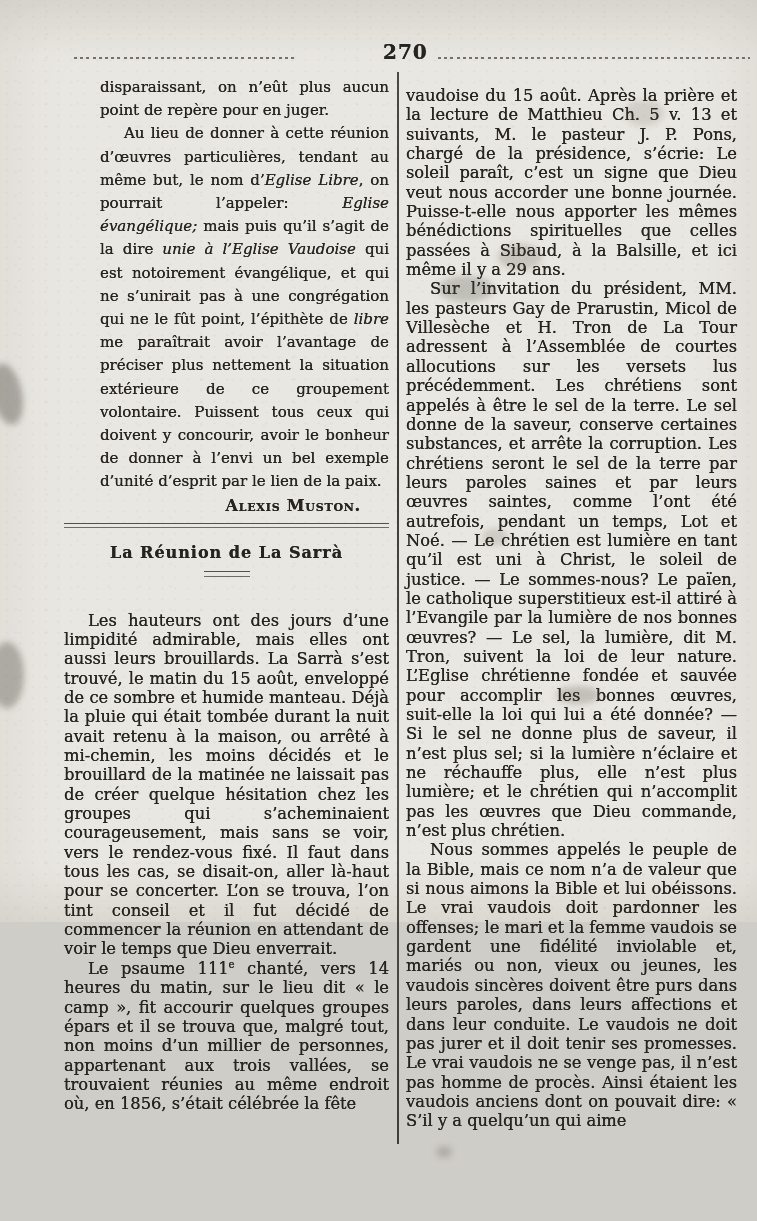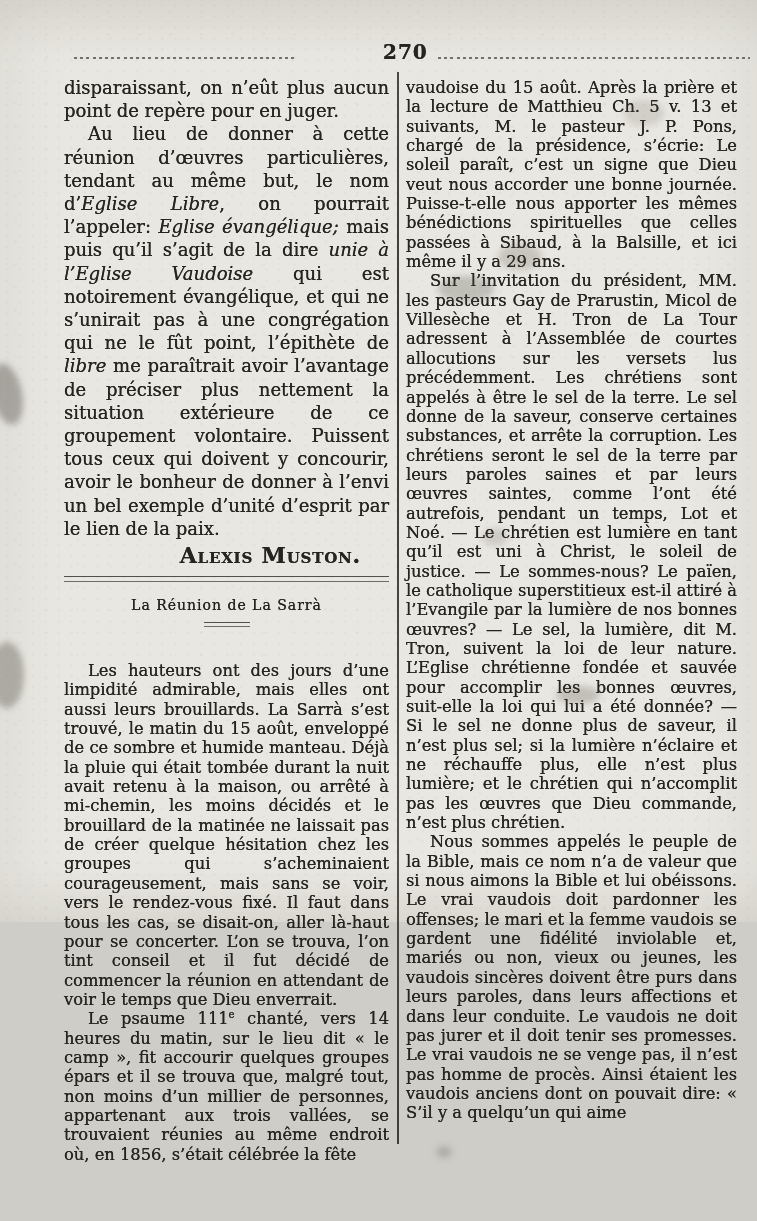--- a/index.html
+++ b/index.html
@@ -27,45 +27,45 @@
     position:absolute;top:57px;height:2.4px;
     background:repeating-linear-gradient(90deg,#4c4a45 0 3px, rgba(0,0,0,0) 3px 6.2px);
     opacity:.75;
   }
   .hrule.left{left:74px;width:222px;}
   .hrule.right{left:438px;width:312px;}
 
   
   .col{position:absolute;top:76px;}
   .col-left{left:64px;width:325px;}
-  .col-right{left:406px;width:331px;top:78px;}
+  .col-right{left:406px;width:331px;top:86px;}
   .vdivider{
     position:absolute;left:397px;top:72px;width:1.7px;height:1072px;
     background:linear-gradient(180deg, rgba(48,46,42,0.85), rgba(48,46,42,0.95) 30%, rgba(48,46,42,0.8) 70%, rgba(48,46,42,0.9));
   }
 
   .para{margin:0;text-align:justify;hyphens:auto;-webkit-hyphens:auto;}
   .para.indent{text-indent:24px;}
-  .art1 .para{font-size:18px;line-height:23.2px;}
+  .art1 .para{font-size:15px;line-height:23.2px;margin-left:36px;}
   .art2 .para{font-size:16.3px;line-height:19.35px;}
   .para i{font-style:italic;}
   .para sup{font-size:0.62em;line-height:0;vertical-align:super;}
 
   .signature{
     margin-top:2px;text-align:right;padding-right:28px;
-    font-variant:small-caps;font-weight:bold;font-size:22px;letter-spacing:0.8px;
+    font-variant:small-caps;font-weight:bold;font-size:16px;letter-spacing:0.8px;
   }
   .rule-double{
     margin-top:8px;height:3.6px;
     border-top:1.5px solid rgba(58,56,50,0.85);
     border-bottom:1.5px solid rgba(58,56,50,0.7);
   }
   .heading{
     margin-top:15px;text-align:center;
-    font-size:14px;font-weight:normal;letter-spacing:1px;white-space:nowrap;
+    font-size:16px;font-weight:bold;letter-spacing:1px;white-space:nowrap;
   }
   .rule-short{
     width:46px;margin:9px auto 0 auto;height:3.4px;
     border-top:1.6px solid rgba(58,56,50,0.85);
     border-bottom:1.6px solid rgba(58,56,50,0.7);
   }
   .art2-left{margin-top:34px;}
 
   
   .smudge{position:absolute;border-radius:50%;filter:blur(3px);pointer-events:none;}

